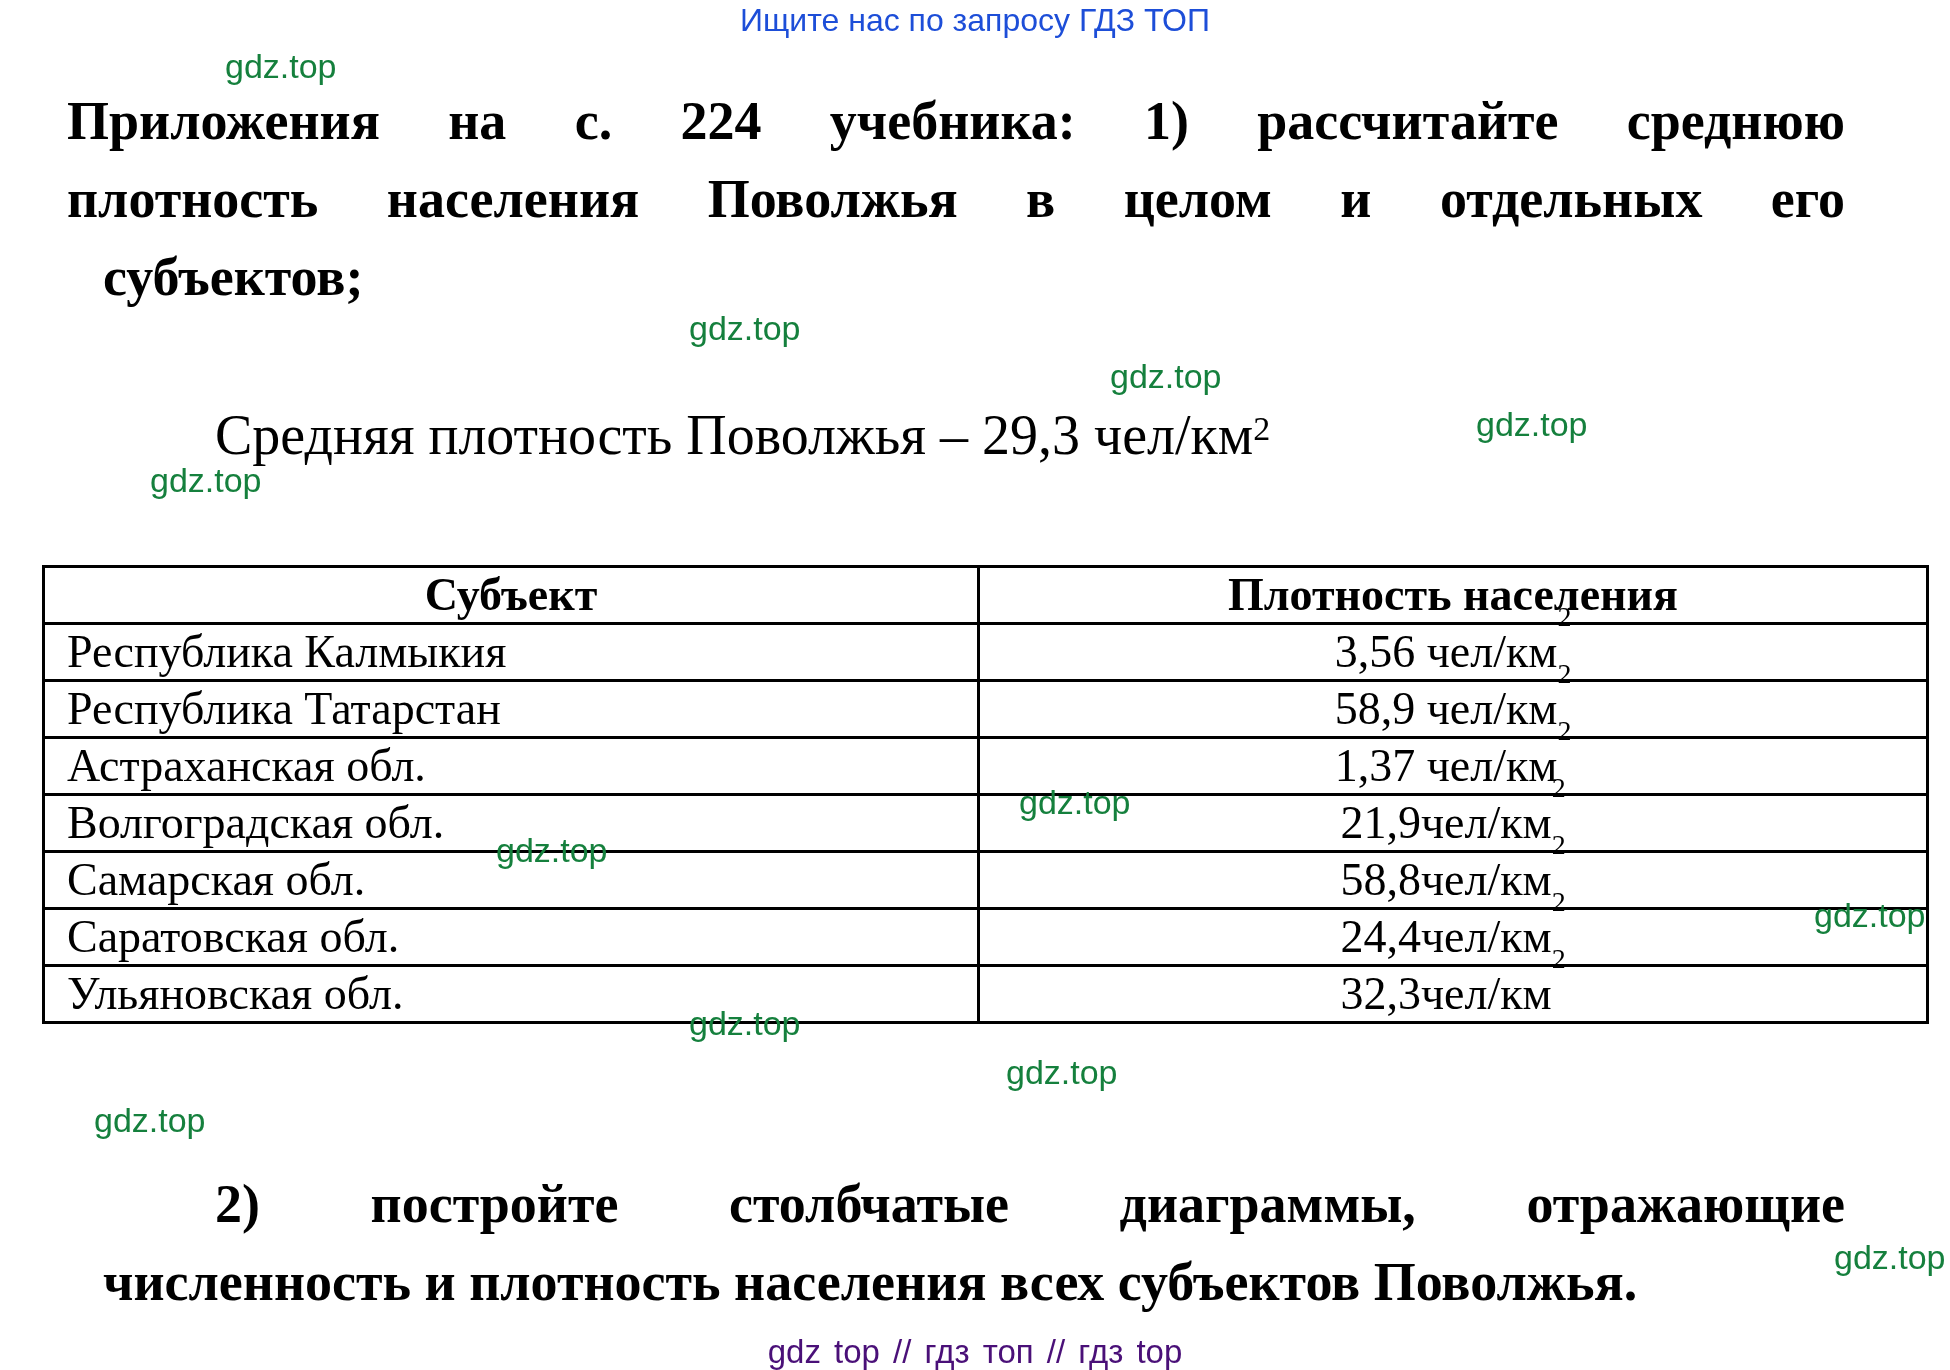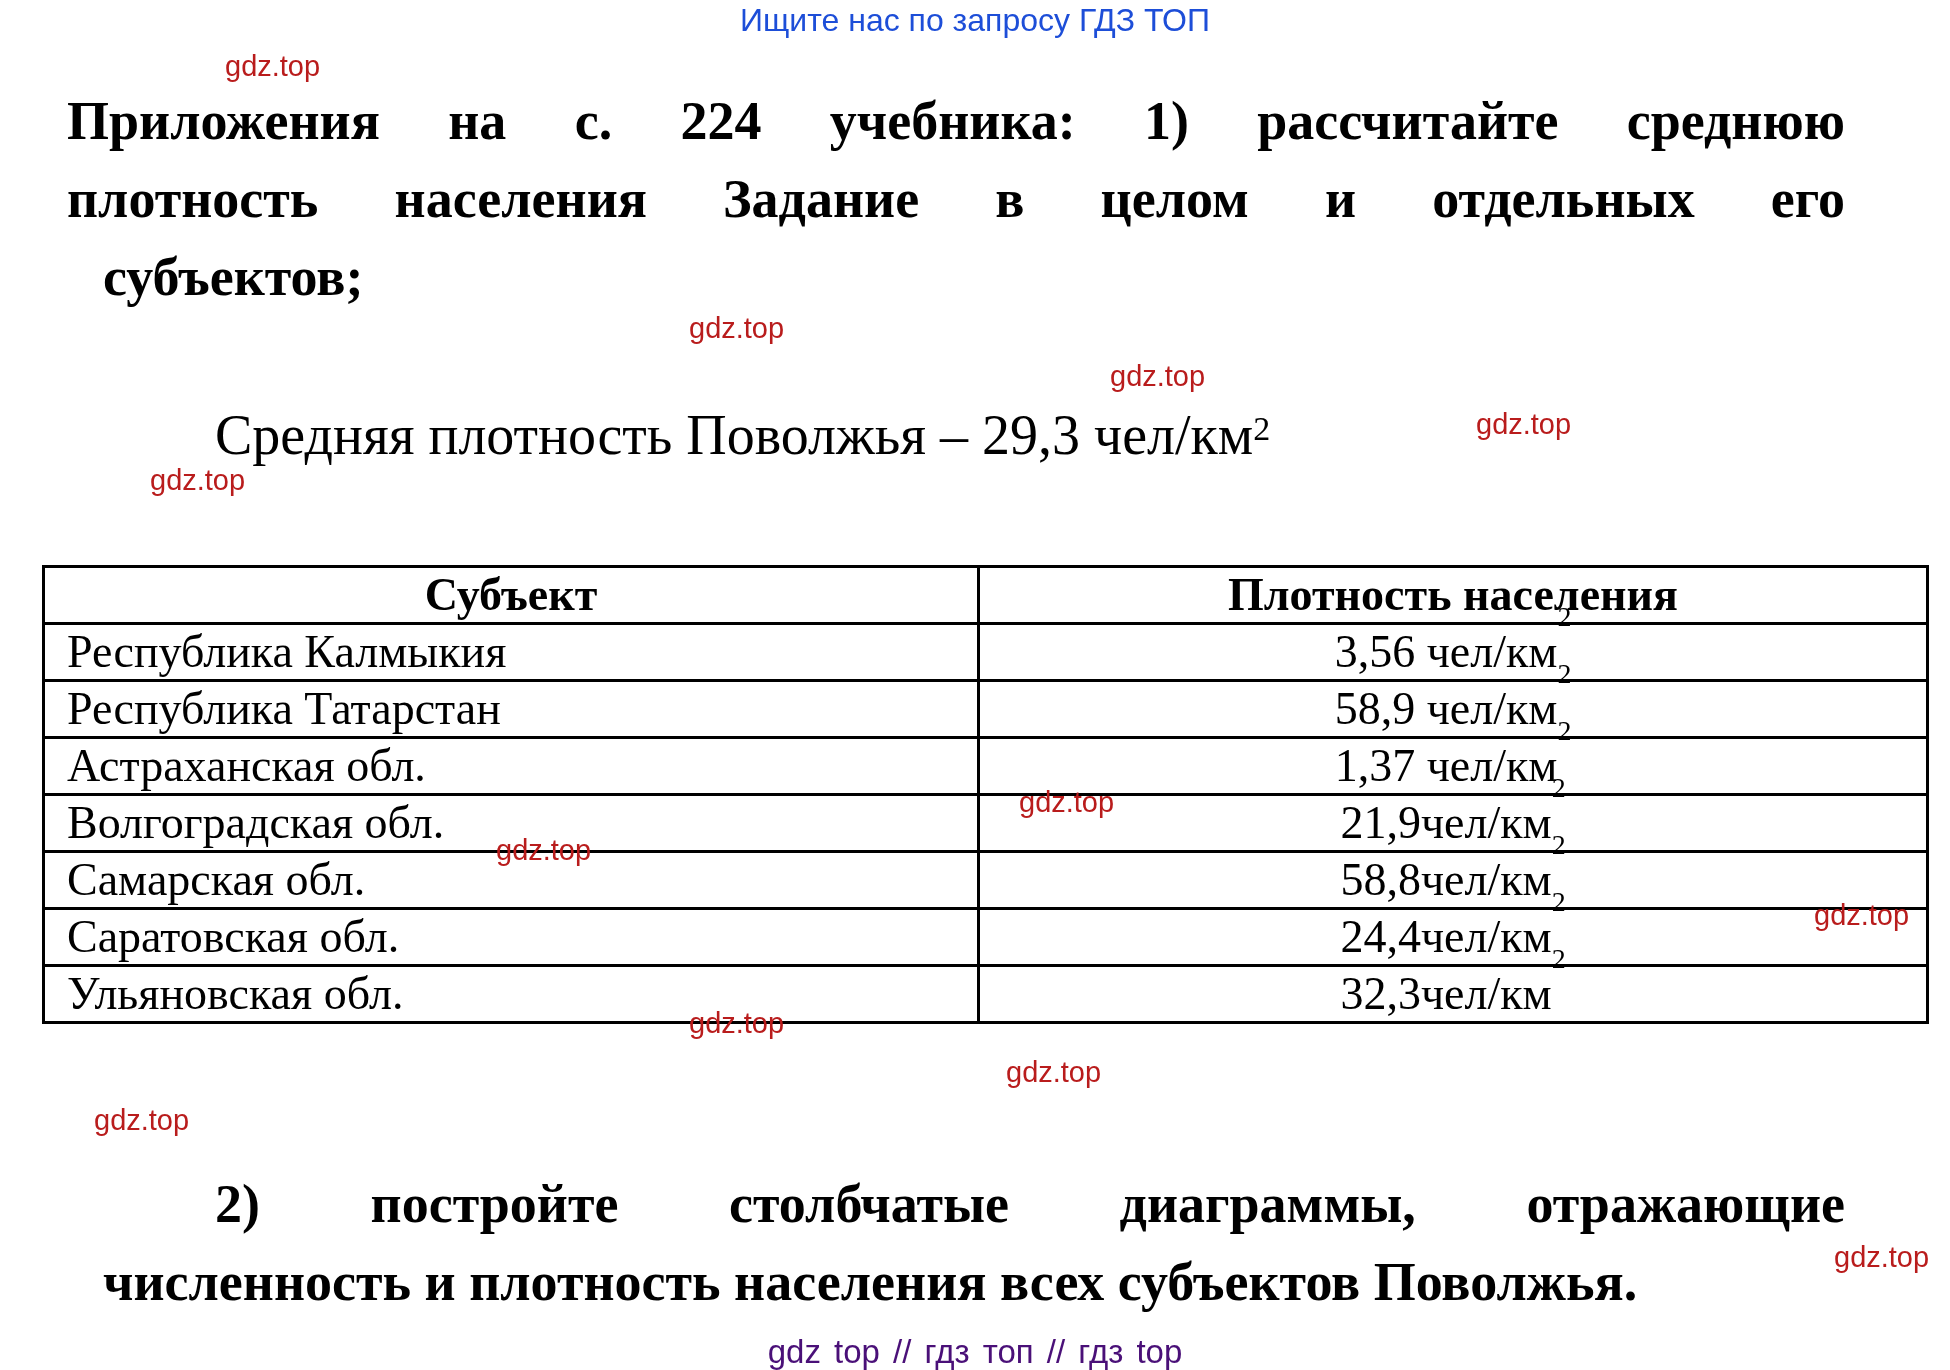--- a/index.html
+++ b/index.html
@@ -1,18 +1,18 @@
 <!DOCTYPE html>
 <html><head>
 <meta charset="utf-8">
 <style>
   html, body { margin:0; padding:0; background:#ffffff; }
   body { width:1950px; height:1370px; position:relative; overflow:hidden; font-family:"Liberation Serif", serif; color:#000; }
   .promo { position:absolute; top:0; left:0; width:1950px; text-align:center; font-family:"Liberation Sans", sans-serif; font-size:32px; line-height:40px; color:#1d4ed8; }
-  .wm { position:absolute; font-family:"Liberation Sans", sans-serif; font-size:29px; line-height:32px; color:#b91c1c; white-space:nowrap; z-index:5; }
+  .wm { position:absolute; font-family:"Liberation Sans", sans-serif; font-size:34px; line-height:32px; color:#15803d; white-space:nowrap; z-index:5; }
   .task { position:absolute; left:67px; width:1778px; font-weight:bold; font-size:54px; line-height:78px; text-align:justify; text-align-last:left; }
   .task .indent { display:inline-block; width:148px; }
   .task1 { top:82px; }
   .task2 { top:1165px; text-align-last:left; }
   .justline { display:block; text-align:justify; text-align-last:justify; }
   .lastline { display:block; text-align:right;margin-left:36px; }
   .avg { position:absolute; left:215px; top:398px; font-size:56px; line-height:74px; white-space:nowrap; }
   .avg sup { font-size:34px; vertical-align:top; position:relative; top:-6px; }
   table { position:absolute; left:42px; top:549px; width:1887px; border-collapse:collapse; font-size:46px;margin-top:16px; }
   td, th { border:3px solid #000; height:54px; padding:0; line-height:54px; }
@@ -22,21 +22,21 @@
   td.val sup { font-size:28px; vertical-align:top; position:relative; top:-8px; line-height:0; }
   .footer { position:absolute; top:1332px; left:0; width:1950px; text-align:center; font-family:"Liberation Sans", sans-serif; font-size:33px; line-height:40px; color:#4a1078; word-spacing:4px; }
 </style>
 </head>
 <body>
 
 <div class="promo">Ищите нас по запросу ГДЗ ТОП</div>
 
 <div class="task task1">
   <span class="justline">Приложения на с. 224 учебника: 1) рассчитайте среднюю</span>
-  <span class="justline">плотность населения Задание в целом и отдельных его</span>
+  <span class="justline">плотность населения Поволжья в целом и отдельных его</span>
   <span class="lastline">субъектов;</span>
 </div>
 
 <div class="avg"><span>Средняя плотность Поволжья – 29,3 чел/км</span><sup>2</sup></div>
 
 <table>
   <thead>
     <tr>
       <th>Субъект</th>
       <th>Плотность населения</th>

